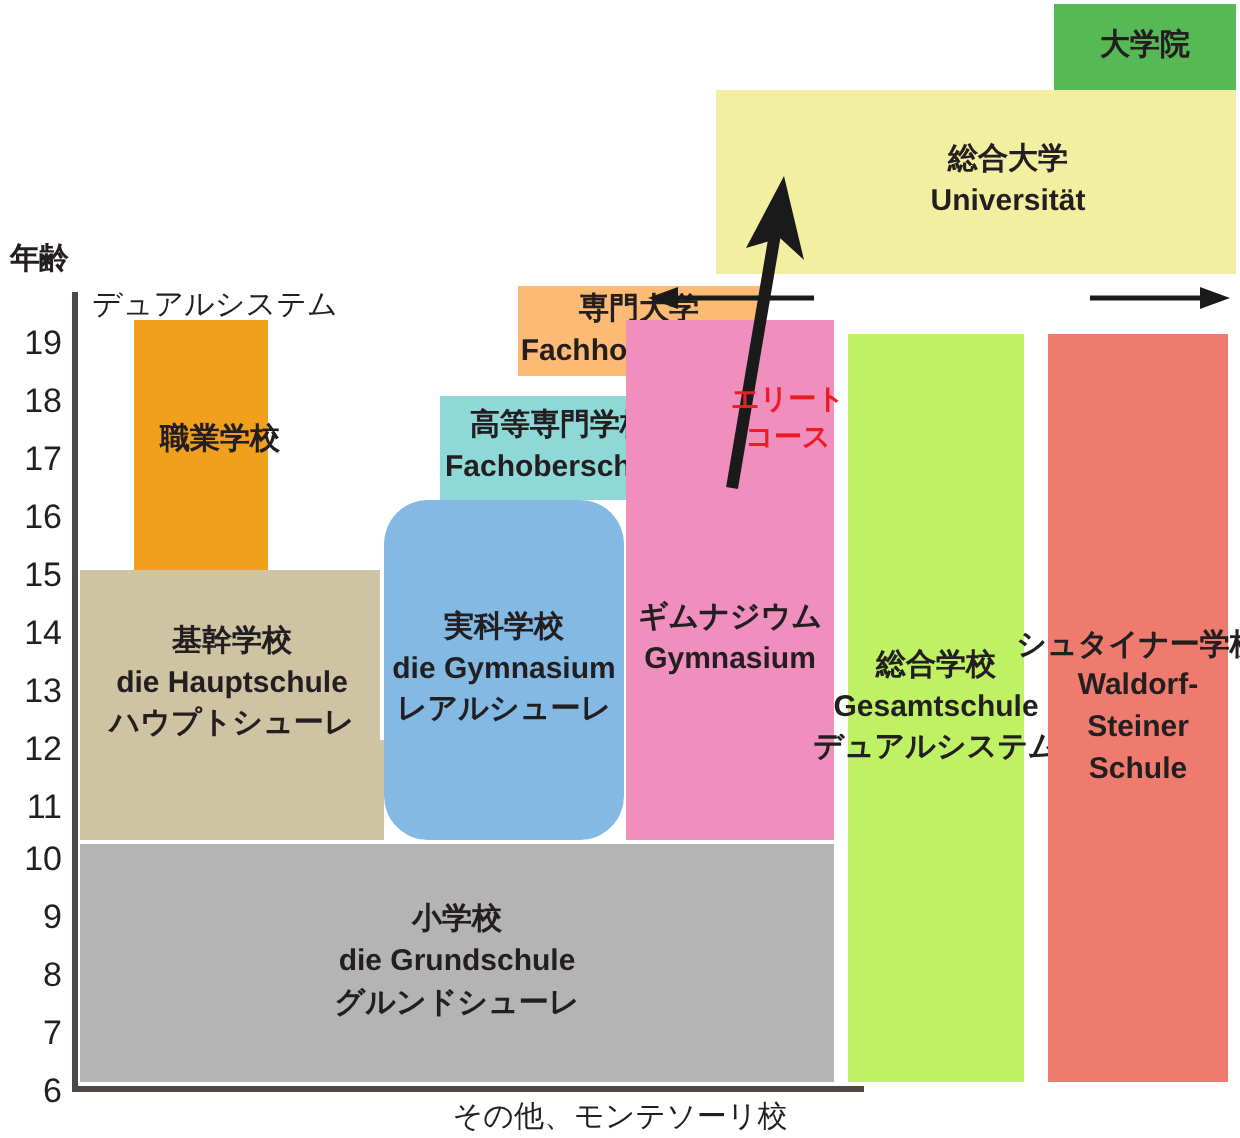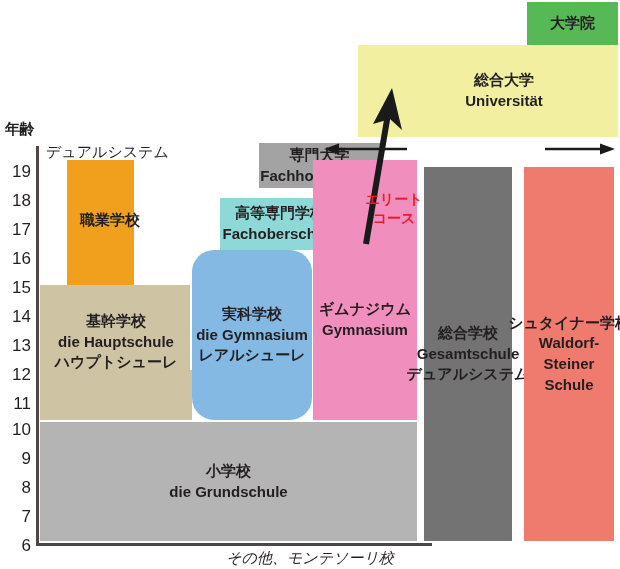--- a/index.html
+++ b/index.html
@@ -65,21 +65,21 @@
   #box-graduate{
     left:527px; top:2px; width:91px; height:43px;
     background:#57b956; font-size:15px;
   }
   #box-university{
     left:358px; top:45px; width:260px; height:92px;
     background:#f2f0a0; font-size:15px;padding-left:32px;
   }
   #box-fachhochschule{
     left:259px; top:143px; width:121px; height:45px;
-    background:#a3a3a3; font-size:15px;
+    background:#fdba74; font-size:15px;
   }
   #box-fachoberschule{
     left:220px; top:198px; width:120px; height:52px;
     background:#8fd8d8; font-size:15px;
   }
   #box-berufsschule-main{
     left:67px; top:160px; width:67px; height:125px;
     background:#f1a01e;
   }
   #box-berufsschule-ext{
@@ -113,21 +113,21 @@
   #label-gymnasium{
     left:306px; top:290px; width:118px; height:60px;
     font-size:15px; z-index:6;
   }
   #box-grundschule{
     left:40px; top:422px; width:377px; height:119px;
     background:#b4b4b4; font-size:15px;
   }
   #box-gesamtschule{
     left:424px; top:167px; width:88px; height:374px;
-    background:#737373; font-size:15px;
+    background:#bef264; font-size:15px;
   }
   #box-waldorf{
     left:524px; top:167px; width:90px; height:374px;
     background:#ef7b6e; font-size:15px;
   }
 
   
   #label-dual{
     position:absolute;
     left:46px; top:143px;
@@ -151,21 +151,20 @@
     font-weight:bold;
     z-index:9;
   }
   #label-elite .ln{display:block;white-space:nowrap;}
   #label-footnote{
     position:absolute;
     left:0px; top:549px;
     width:620px;
     text-align:center;
     font-size:15px;
-    font-style:italic;
   }
 
   
   #arrow-elite{
     position:absolute;
     left:352px; top:86px;
     width:70px; height:160px;
     z-index:8;
   }
   #arrow-left{
@@ -246,20 +245,21 @@
 
   <div class="box" id="box-gymnasium"></div>
   <div class="box" id="label-gymnasium">
     <span class="ln">ギムナジウム</span>
     <span class="ln">Gymnasium</span>
   </div>
 
   <div class="box" id="box-grundschule">
     <span class="ln">小学校</span>
     <span class="ln">die Grundschule</span>
+    <span class="ln">グルンドシューレ</span>
   </div>
 
   <div class="box" id="box-gesamtschule">
     <span class="ln">総合学校</span>
     <span class="ln">Gesamtschule</span>
     <span class="ln">デュアルシステム</span>
   </div>
 
   <div class="box" id="box-waldorf">
     <span class="ln">シュタイナー学校</span>

